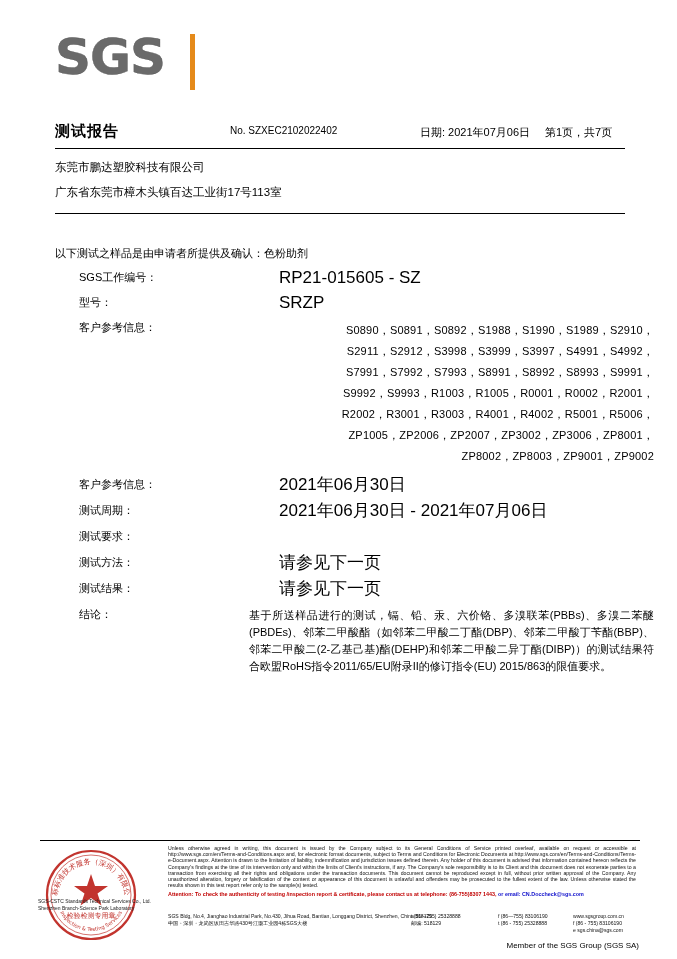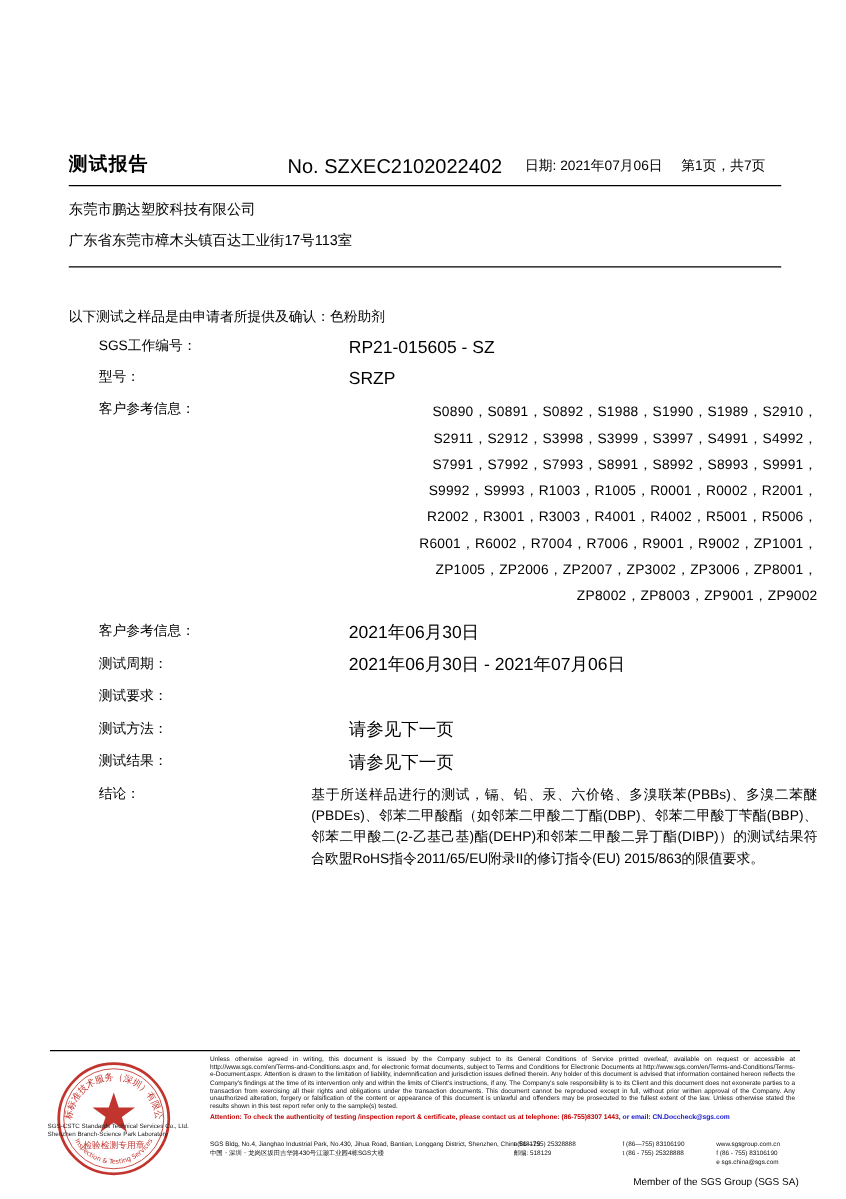--- a/index.html
+++ b/index.html
@@ -61,21 +61,21 @@
     left: 0;
     top: 0;
     font-size: 15px;
     font-weight: bold;
     letter-spacing: 1px;
   }
   .report-no {
     position: absolute;
     left: 175px;
     top: 3px;
-    font-size: 16px;
+    font-size: 10px;
   }
   .report-date {
     position: absolute;
     left: 365px;
     top: 3px;
     font-size: 11px;
   }
   .report-page {
     position: absolute;
     left: 490px;
@@ -129,21 +129,21 @@
     margin-bottom: 10px;
   }
   .field-label {
     width: 170px;
     flex: 0 0 170px;
     font-size: 11px;
     line-height: 15px;
   }
   .field-value {
     flex: 1 1 auto;
-    font-size: 14px;
+    font-size: 17px;
     line-height: 15px;
     white-space: pre-wrap;
     padding-left: 30px;
   }
   .ref-list {
     flex: 1 1 auto;
     font-size: 11px;
     line-height: 21px;
     letter-spacing: 0.2px;
   }
@@ -228,20 +228,24 @@
     top: 941px;
     font-size: 8px;
     color: #000;
   }
 </style>
 </head>
 <body>
 
 <div class="page">
 
+  <div class="logo-block">
+    <div class="logo-text">SGS</div>
+    <div class="logo-bar"></div>
+  </div>
 
   <div class="title-row">
     <div class="report-title">测试报告</div>
     <div class="report-no">No. SZXEC2102022402</div>
     <div class="report-date">日期: 2021年07月06日</div>
     <div class="report-page">第1页，共7页</div>
   </div>
   <div class="rule rule-top"></div>
 
   <div class="company-name">东莞市鹏达塑胶科技有限公司</div>
@@ -263,21 +267,20 @@
     </div>
 
     <div class="field-row">
       <div class="field-label">客户参考信息：</div>
       <div class="ref-list">
         <div>S0890，S0891，S0892，S1988，S1990，S1989，S2910，</div>
         <div>S2911，S2912，S3998，S3999，S3997，S4991，S4992，</div>
         <div>S7991，S7992，S7993，S8991，S8992，S8993，S9991，</div>
         <div>S9992，S9993，R1003，R1005，R0001，R0002，R2001，</div>
         <div>R2002，R3001，R3003，R4001，R4002，R5001，R5006，</div>
-        <div>R6001，R6002，R7004，R7006，R9001，R9002，ZP1001，</div>
         <div>ZP1005，ZP2006，ZP2007，ZP3002，ZP3006，ZP8001，</div>
         <div class="ref-indent">ZP8002，ZP8003，ZP9001，ZP9002</div>
       </div>
     </div>
 
     <div class="block2">
       <div class="field-row">
         <div class="field-label">客户参考信息：</div>
         <div class="field-value">2021年06月30日</div>
       </div>

